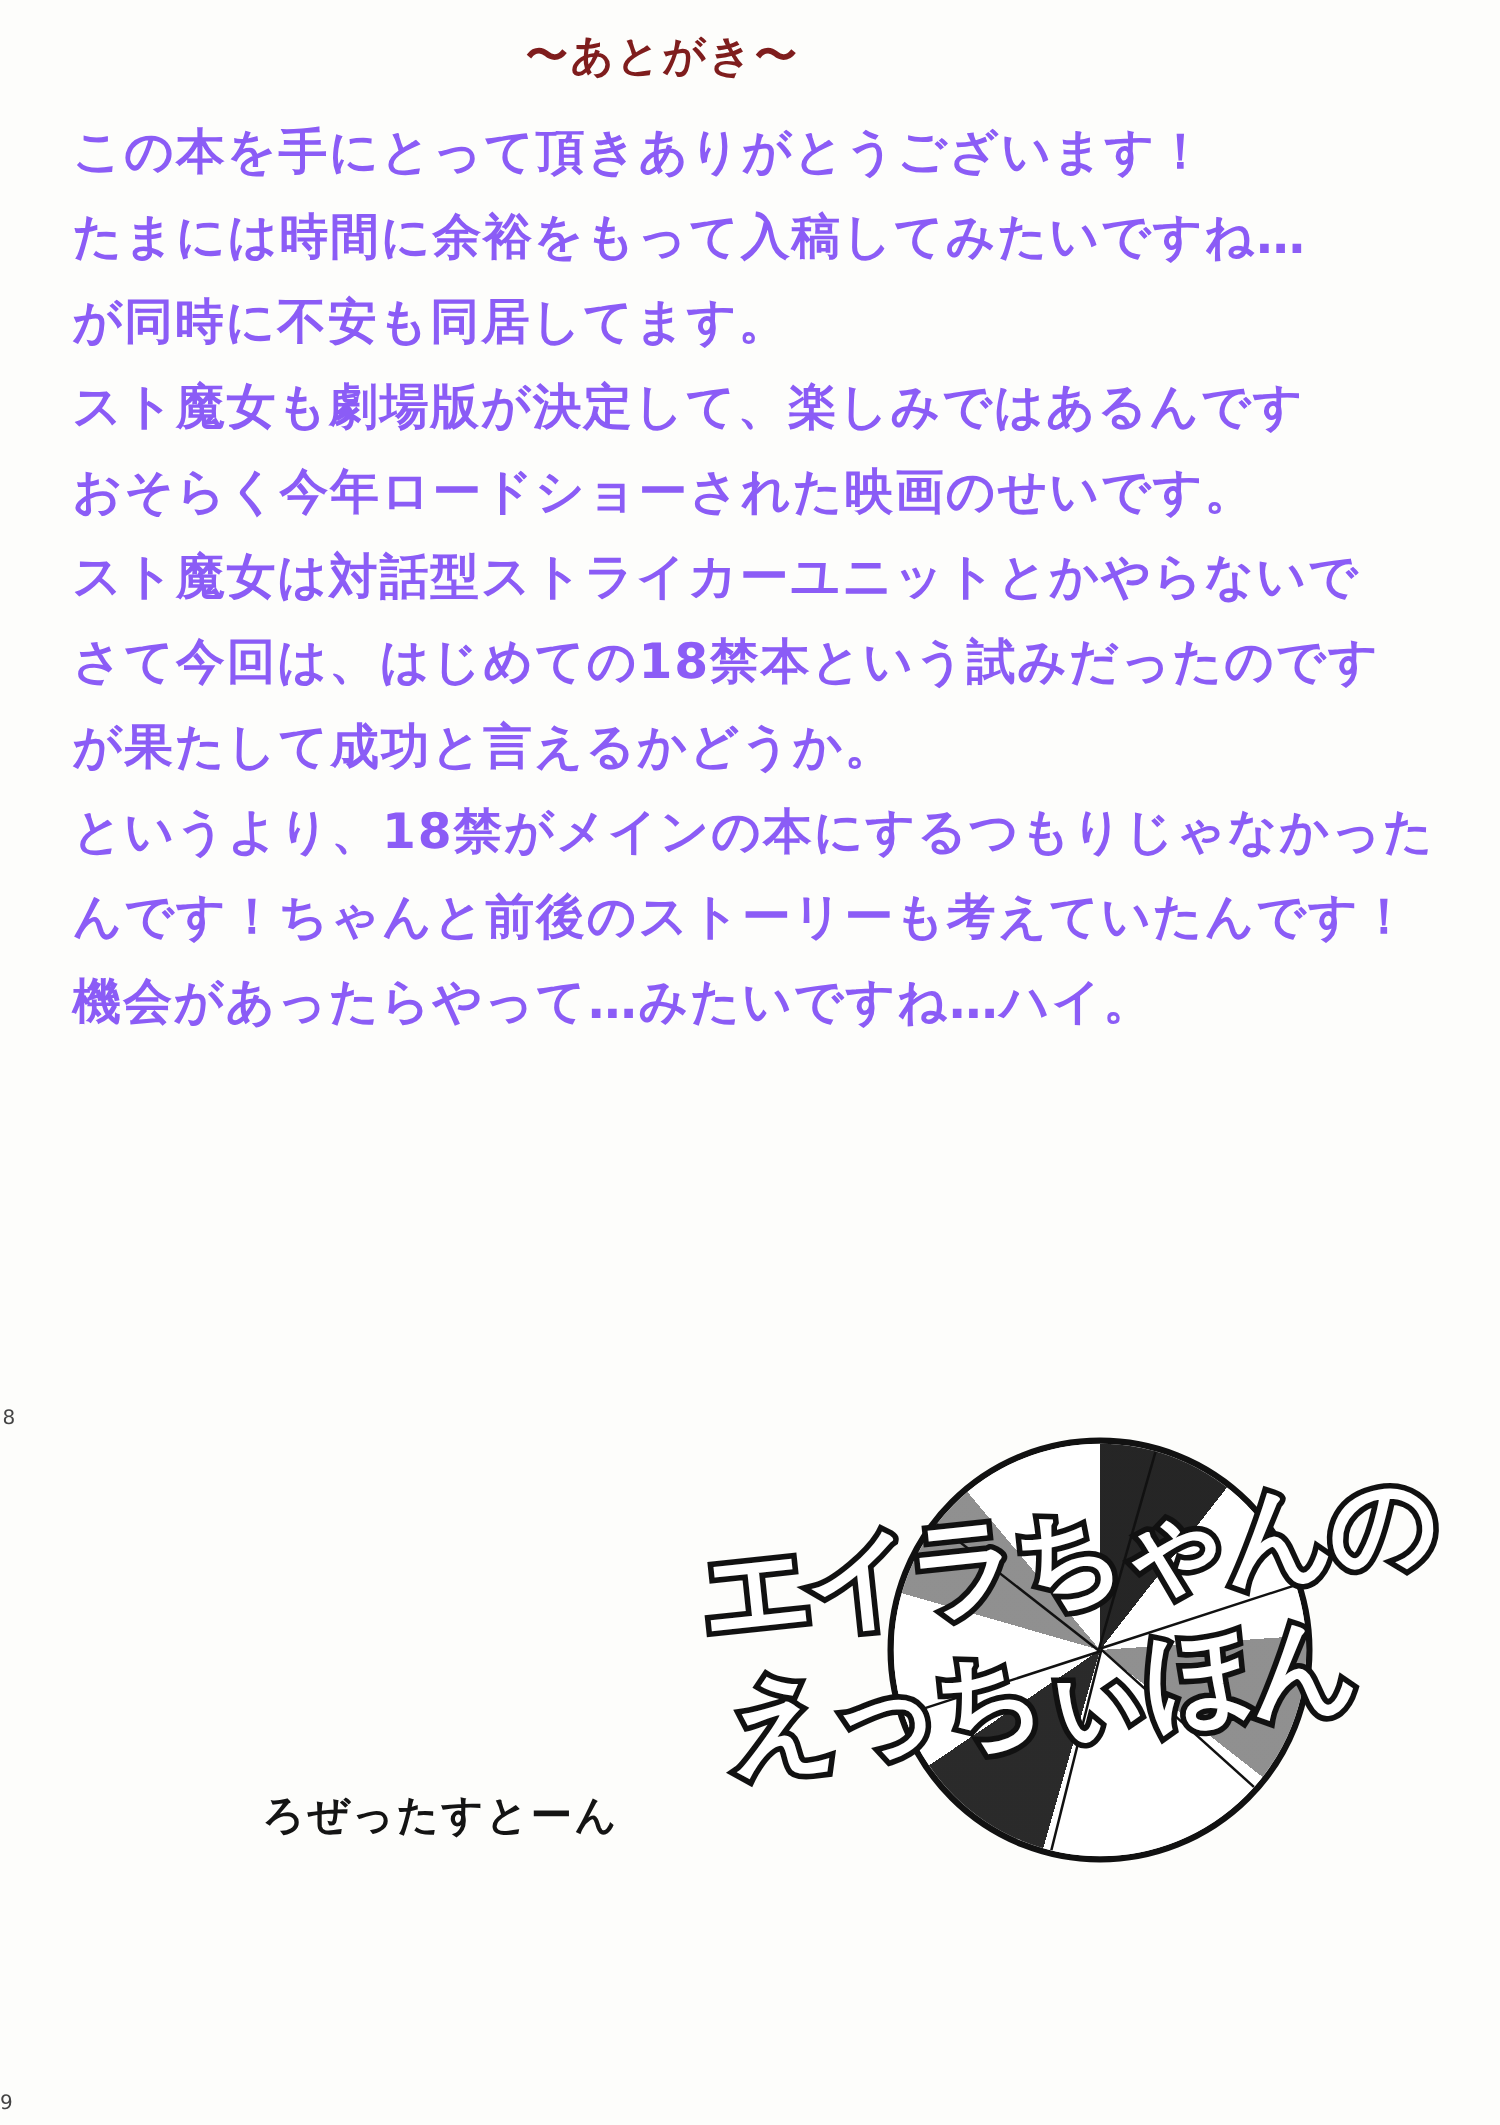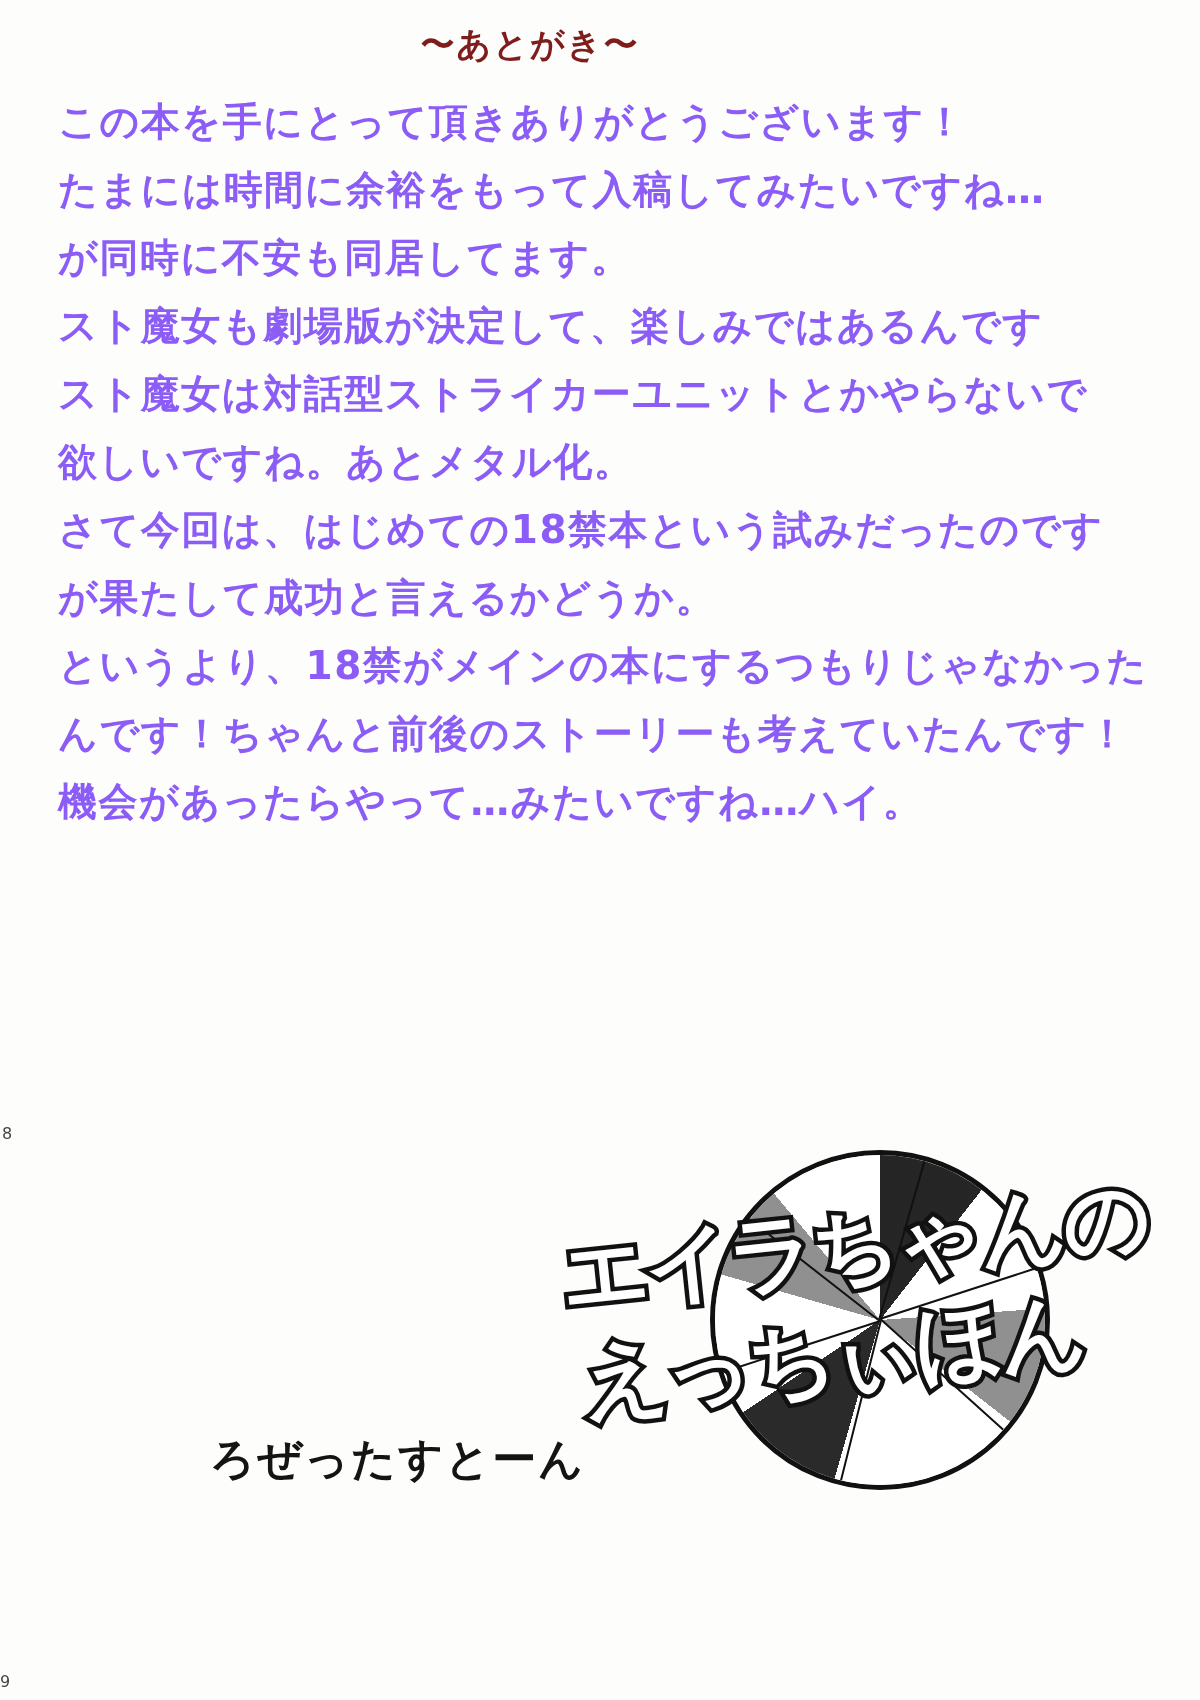--- a/index.html
+++ b/index.html
@@ -151,41 +151,41 @@
     top: 128px;
     font-size: 86px;
     transform: rotate(-6deg);
     letter-spacing: -4px;
   }
 
   .signature {
     position: absolute;
     left: 210px;
     top: 1430px;
-    font-size: 44px;
+    font-size: 33px;
     font-weight: 600;
     letter-spacing: 2px;
     color: #141414;
     text-align: right;
   }
 </style>
 </head>
 <body>
 
 <div class="page">
 
   <div class="afterword-title">〜あとがき〜</div>
 
   <div class="afterword-body">
     <div class="afterword-line">この本を手にとって頂きありがとうございます！</div>
     <div class="afterword-line">たまには時間に余裕をもって入稿してみたいですね…</div>
     <div class="afterword-line">が同時に不安も同居してます。</div>
     <div class="afterword-line">スト魔女も劇場版が決定して、楽しみではあるんです</div>
+    <div class="afterword-line">おそらく今年ロードショーされた映画のせいです。</div>
     <div class="afterword-line">スト魔女は対話型ストライカーユニットとかやらないで</div>
-    <div class="afterword-line">欲しいですね。あとメタル化。</div>
     <div class="afterword-line">さて今回は、はじめての18禁本という試みだったのです</div>
     <div class="afterword-line">が果たして成功と言えるかどうか。</div>
     <div class="afterword-line">というより、18禁がメインの本にするつもりじゃなかった</div>
     <div class="afterword-line">んです！ちゃんと前後のストーリーも考えていたんです！</div>
     <div class="afterword-line">機会があったらやって…みたいですね…ハイ。</div>
   </div>
 
   <div class="page-number">8</div>
   <div class="page-number-bottom">9</div>
 

